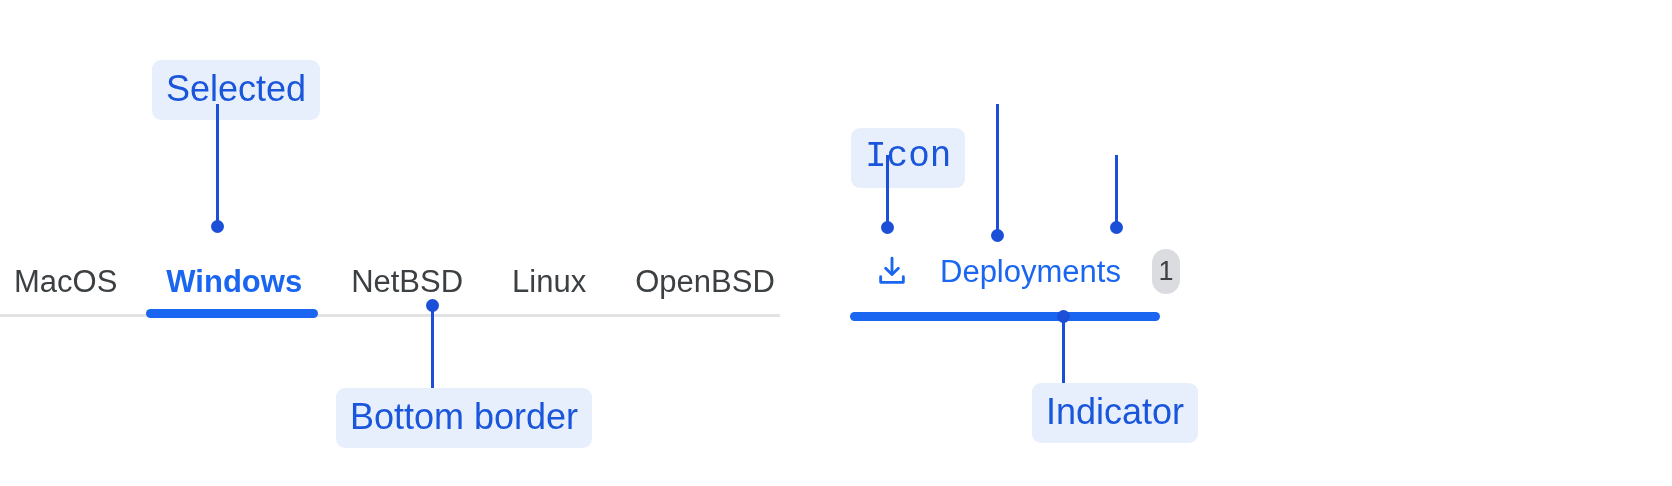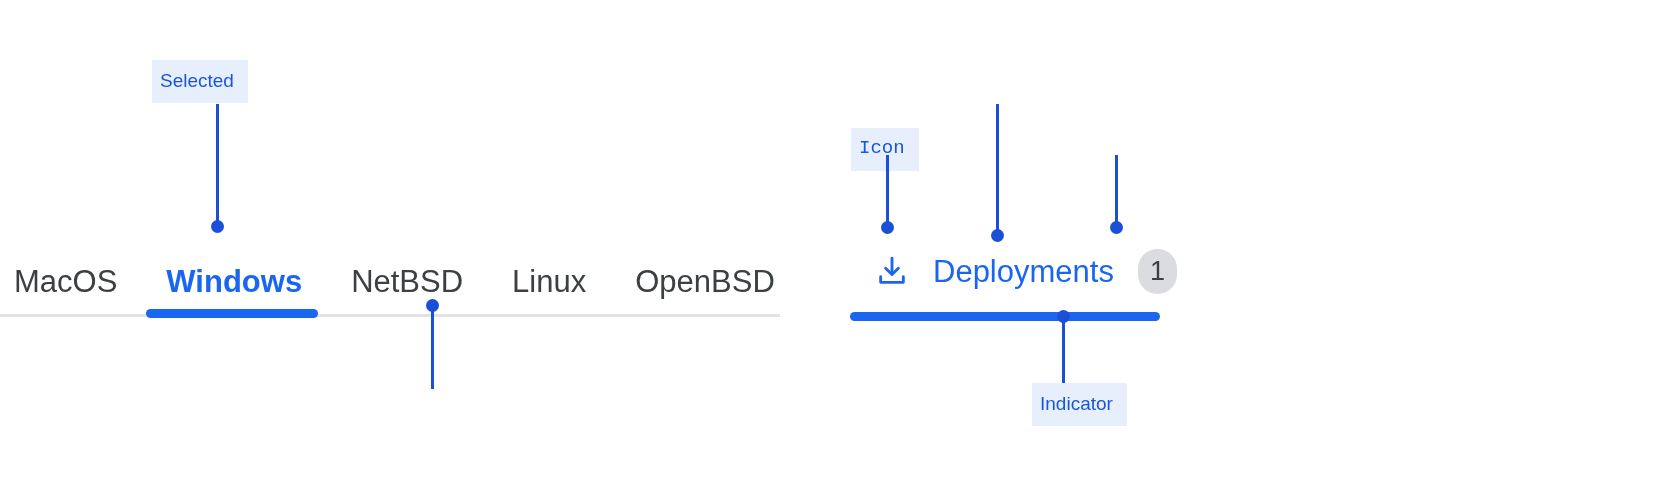--- a/index.html
+++ b/index.html
@@ -10,24 +10,24 @@
     -webkit-font-smoothing:antialiased;
     overflow:hidden;
   }
   .stage{position:relative;width:1672px;height:486px;}
 
   
   .chip{
     position:absolute;
     background:#e8effc;
     color:#1a56db;
-    border-radius:0;
-    font-size:19px;
+    border-radius:9px;
+    font-size:36px;
     line-height:1;
-    padding:11px 14px 13px 8px;
+    padding:11px 14px 13px 14px;
     white-space:nowrap;
     font-family:"Liberation Sans", sans-serif;
   }
   
   .leader{
     position:absolute;
     width:3px;
     background:#1b4fd8;
   }
   .dot{
@@ -77,21 +77,21 @@
 
   
   .rtabwrap{
     position:absolute;
     left:850px;top:240px;
     width:330px;
   }
   .rtab{
     display:flex;
     align-items:center;
-    gap:24px;
+    gap:31px;
     height:62px;
     padding-left:25px;
     box-sizing:border-box;
   }
   .rtab-icon{
     width:34px;height:34px;
     display:block;
     flex:0 0 auto;
   }
   .rtab-text{
@@ -147,20 +147,21 @@
       <div class="tab">
         <span>OpenBSD</span>
       </div>
     </div>
   </div>
   <div class="tabbar-border"></div>
   <div class="tab-underline"></div>
 
   <div class="dot" style="left:426px;top:299px;"></div>
   <div class="leader" style="left:431px;top:305px;height:84px;"></div>
+  <div class="chip" style="left:336px;top:388px;">Bottom border</div>
 
   <div class="chip" style="left:851px;top:128px;font-family:Liberation Mono, monospace;">Icon</div>
   <div class="leader" style="left:886px;top:155px;height:69px;"></div>
   <div class="dot" style="left:881px;top:221px;"></div>
 
   <div class="leader" style="left:996px;top:104px;height:128px;"></div>
   <div class="dot" style="left:991px;top:229px;"></div>
 
   <div class="leader" style="left:1115px;top:155px;height:69px;"></div>
   <div class="dot" style="left:1110px;top:221px;"></div>

